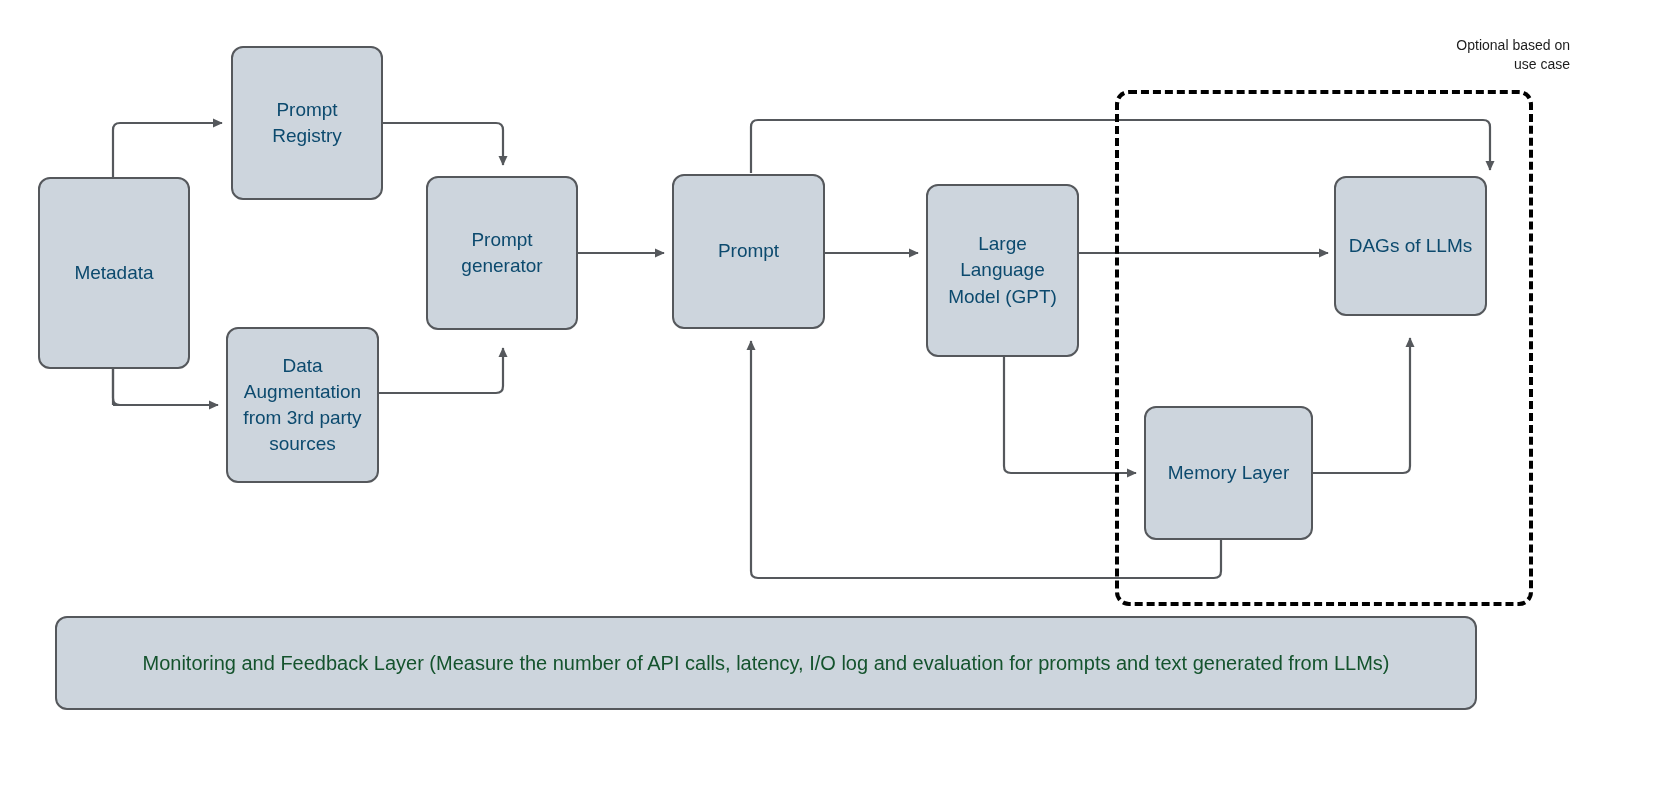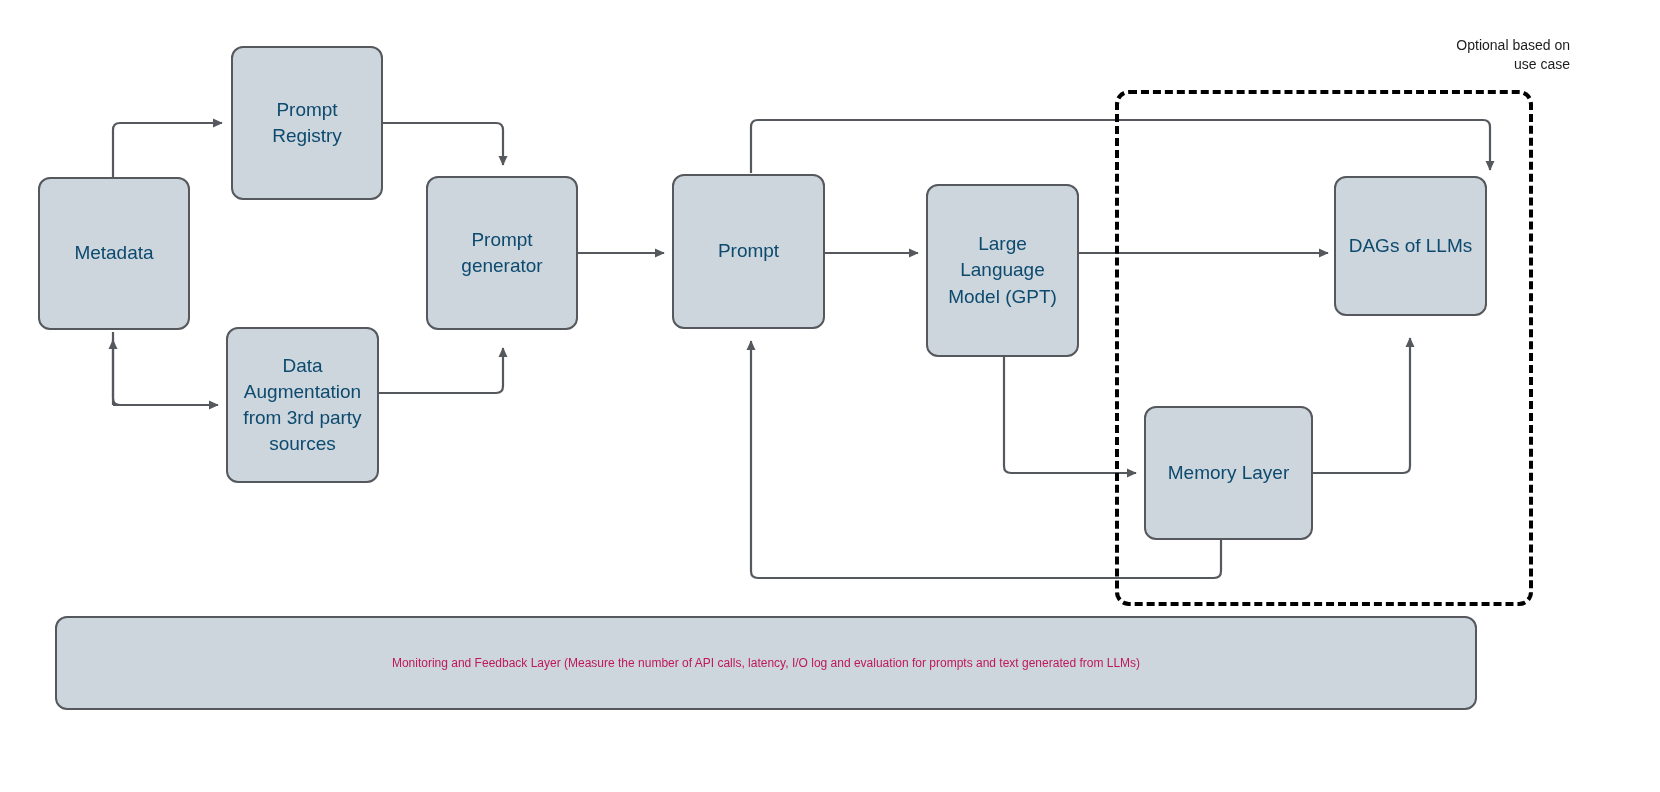--- a/index.html
+++ b/index.html
@@ -68,22 +68,22 @@
     box-sizing: border-box;
     background: #cdd5dd;
     border: 2.2px solid #55585c;
     border-radius: 12px;
     display: flex;
     align-items: center;
     justify-content: center;
     z-index: 5;
   }
   .monitor-text {
-    font-size: 12px;
-    color: #be185d;
+    font-size: 20px;
+    color: #14532d;
   }
 </style>
 </head>
 <body>
 
 <div id="canvas">
 
   <div class="dashed-region" style="left:1115px; top:90px; width:418px; height:516px;"></div>
 
   <div class="region-caption" style="left:1300px; top:36px; width:270px;">Optional based on
@@ -117,21 +117,21 @@
       <path d="M1079,253 L1328,253" marker-end="url(#ah)"></path>
 
       <path d="M1004,328 L1004,466 Q1004,473 1011,473 L1136,473" marker-end="url(#ah)"></path>
 
       <path d="M1297,473 L1403,473 Q1410,473 1410,466 L1410,338" marker-end="url(#ah)"></path>
 
       <path d="M1221,540 L1221,571 Q1221,578 1214,578 L758,578 Q751,578 751,571 L751,341" marker-end="url(#ah)"></path>
     </g>
   </svg>
 
-  <div class="node" style="left:38px; top:177px; width:152px; height:153px;">
+  <div class="node" style="left:38px; top:177px; width:152px; height:192px;">
     <span class="node-label">Metadata</span>
   </div>
 
   <div class="node" style="left:231px; top:46px; width:152px; height:154px;">
     <span class="node-label">Prompt
 Registry</span>
   </div>
 
   <div class="node" style="left:226px; top:327px; width:153px; height:156px;">
     <span class="node-label">Data

